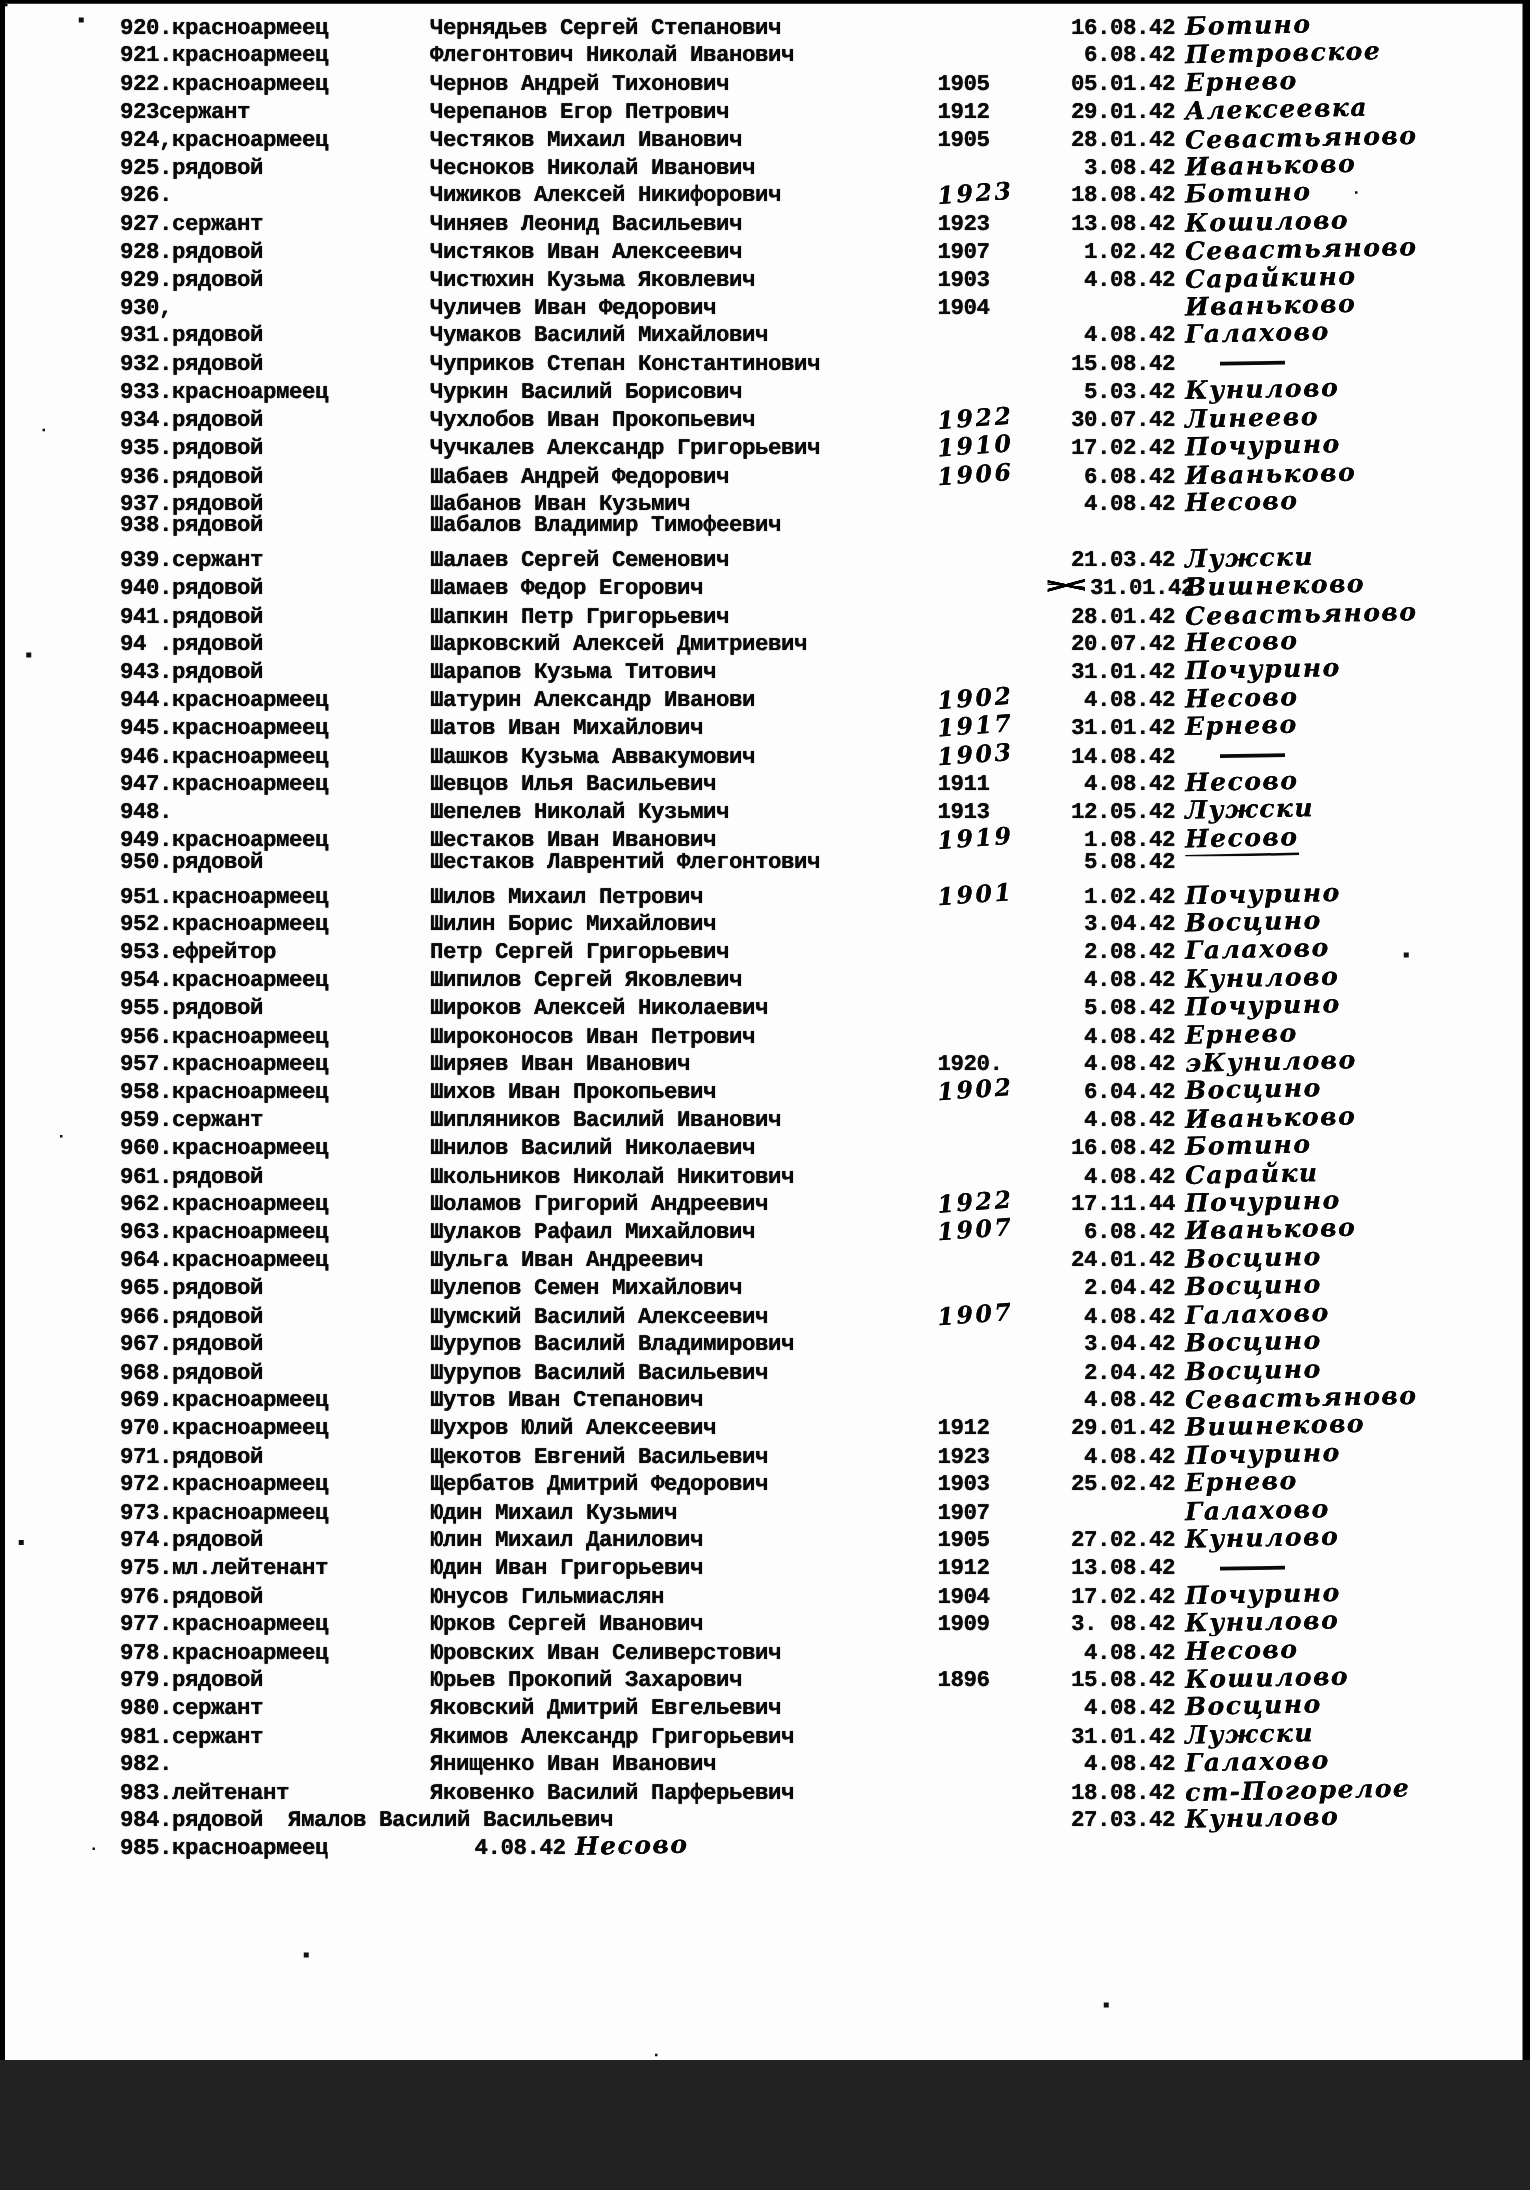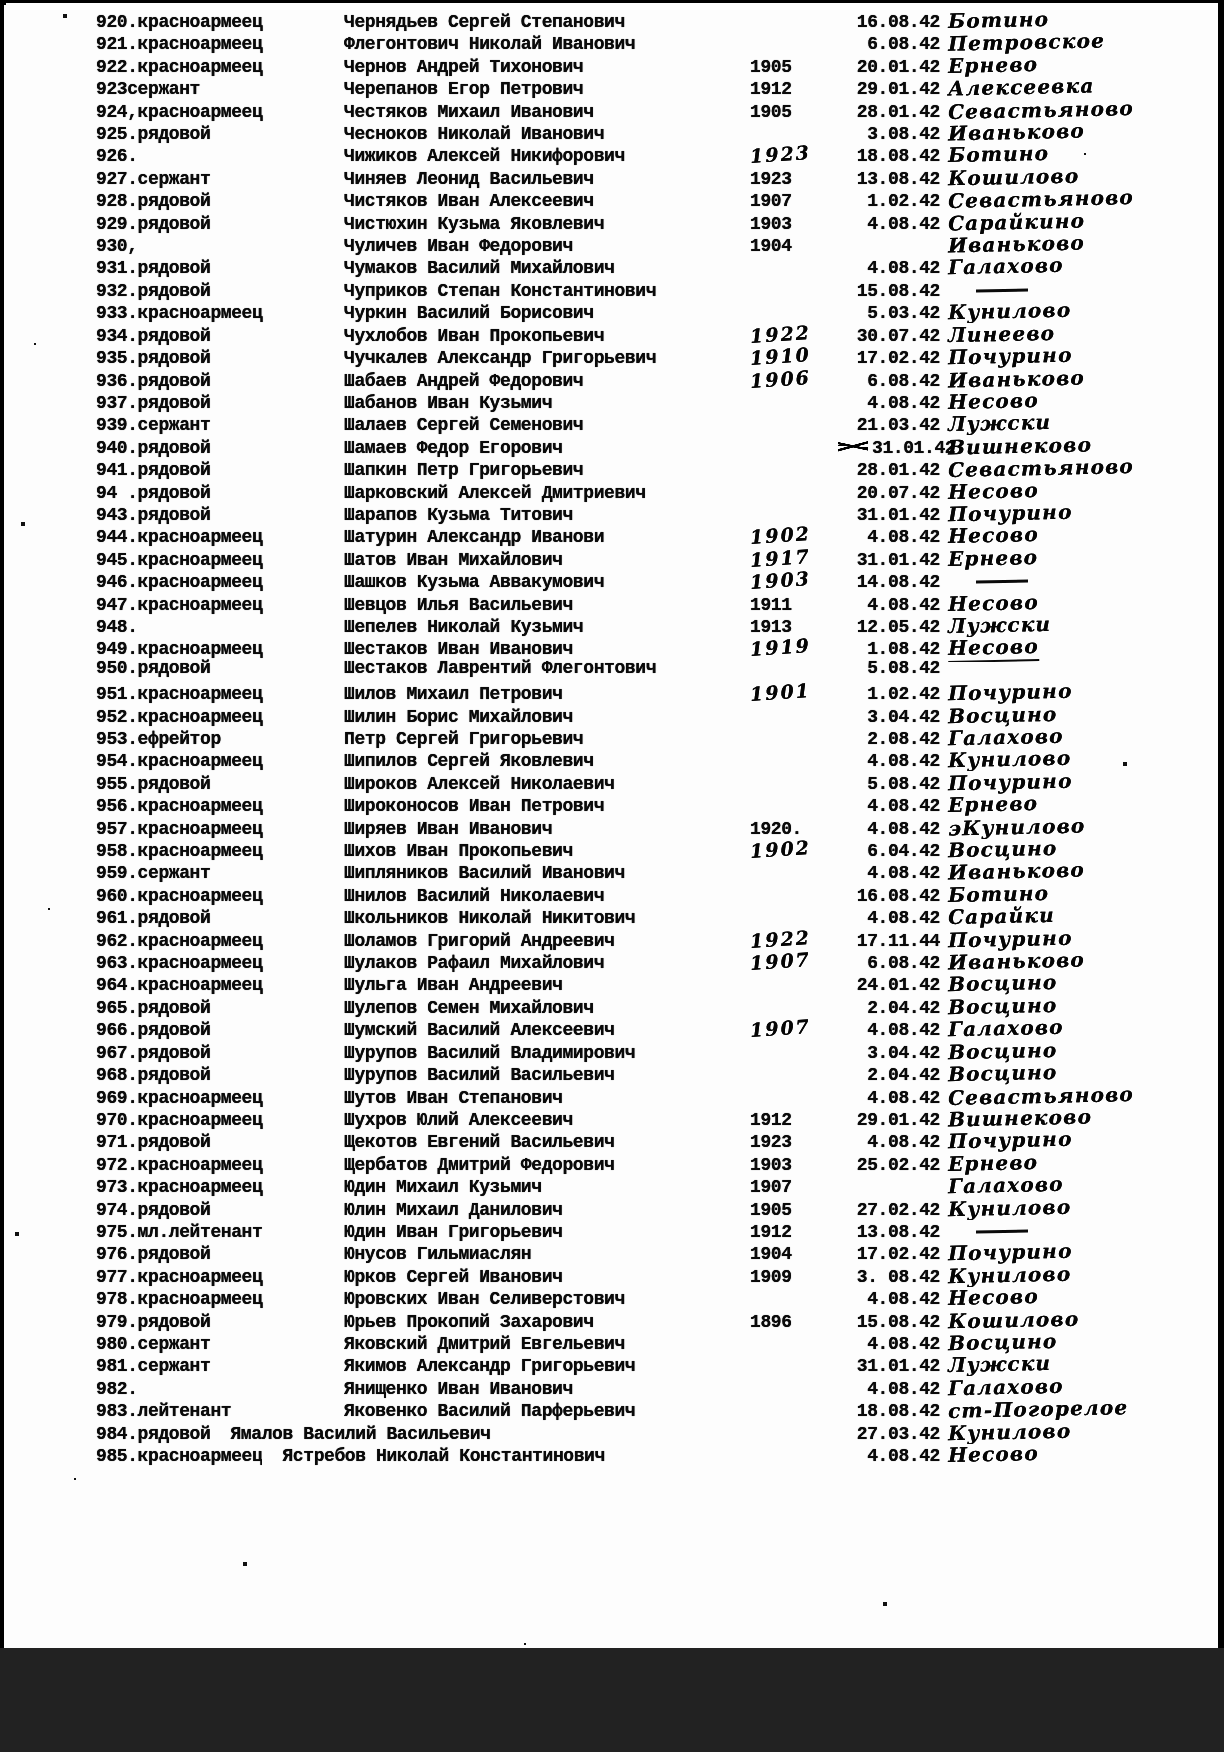--- a/index.html
+++ b/index.html
@@ -54,21 +54,21 @@
           <span class="c-numrank typed">921.красноармеец</span>
           <span class="c-name typed">Флегонтович Николай Иванович</span>
           <span class="c-year typed"></span>
           <span class="c-date typed">6.08.42</span>
           <span class="c-place hw"><span class="inner">Петровское</span></span>
         </div>
         <div class="row">
           <span class="c-numrank typed">922.красноармеец</span>
           <span class="c-name typed">Чернов Андрей Тихонович</span>
           <span class="c-year typed">1905</span>
-          <span class="c-date typed">20.01.42</span>
+          <span class="c-date typed">05.01.42</span>
           <span class="c-place hw"><span class="inner">Ернево</span></span>
         </div>
         <div class="row">
           <span class="c-numrank typed">923сержант</span>
           <span class="c-name typed">Черепанов Егор Петрович</span>
           <span class="c-year typed">1912</span>
           <span class="c-date typed">29.01.42</span>
           <span class="c-place hw"><span class="inner">Алексеевка</span></span>
         </div>
         <div class="row">
@@ -163,20 +163,27 @@
           <span class="c-place hw"><span class="inner">Иваньково</span></span>
         </div>
         <div class="row">
           <span class="c-numrank typed">937.рядовой</span>
           <span class="c-name typed">Шабанов Иван Кузьмич</span>
           <span class="c-year typed"></span>
           <span class="c-date typed">4.08.42</span>
           <span class="c-place hw"><span class="inner">Несово</span></span>
         </div>
         <div class="row">
+          <span class="c-numrank typed">938.рядовой</span>
+          <span class="c-name typed">Шабалов Владимир Тимофеевич</span>
+          <span class="c-year typed"></span>
+          <span class="c-date typed"></span>
+          <span class="c-place hw"></span>
+        </div>
+        <div class="row">
           <span class="c-numrank typed">939.сержант</span>
           <span class="c-name typed">Шалаев Сергей Семенович</span>
           <span class="c-year typed"></span>
           <span class="c-date typed">21.03.42</span>
           <span class="c-place hw"><span class="inner">Лужски</span></span>
         </div>
         <div class="row">
           <span class="c-numrank typed">940.рядовой</span>
           <span class="c-name typed">Шамаев Федор Егорович</span>
           <span class="c-year typed"></span>
@@ -486,20 +493,19 @@
         </div>
         <div class="row merged">
           <span class="c-numrank typed">984.рядовой</span>
           <span class="c-name typed">Ямалов Василий Васильевич</span>
           <span class="c-year typed"></span>
           <span class="c-date typed">27.03.42</span>
           <span class="c-place hw"><span class="inner">Кунилово</span></span>
         </div>
         <div class="row merged">
           <span class="c-numrank typed">985.красноармеец</span>
-          <span class="c-name typed">Ястребов Николай Константинович</span>
           <span class="c-year typed"></span>
           <span class="c-date typed">4.08.42</span>
           <span class="c-place hw"><span class="inner">Несово</span></span>
         </div>
       </div>
   </div>
 </div>
 
 </body></html>

